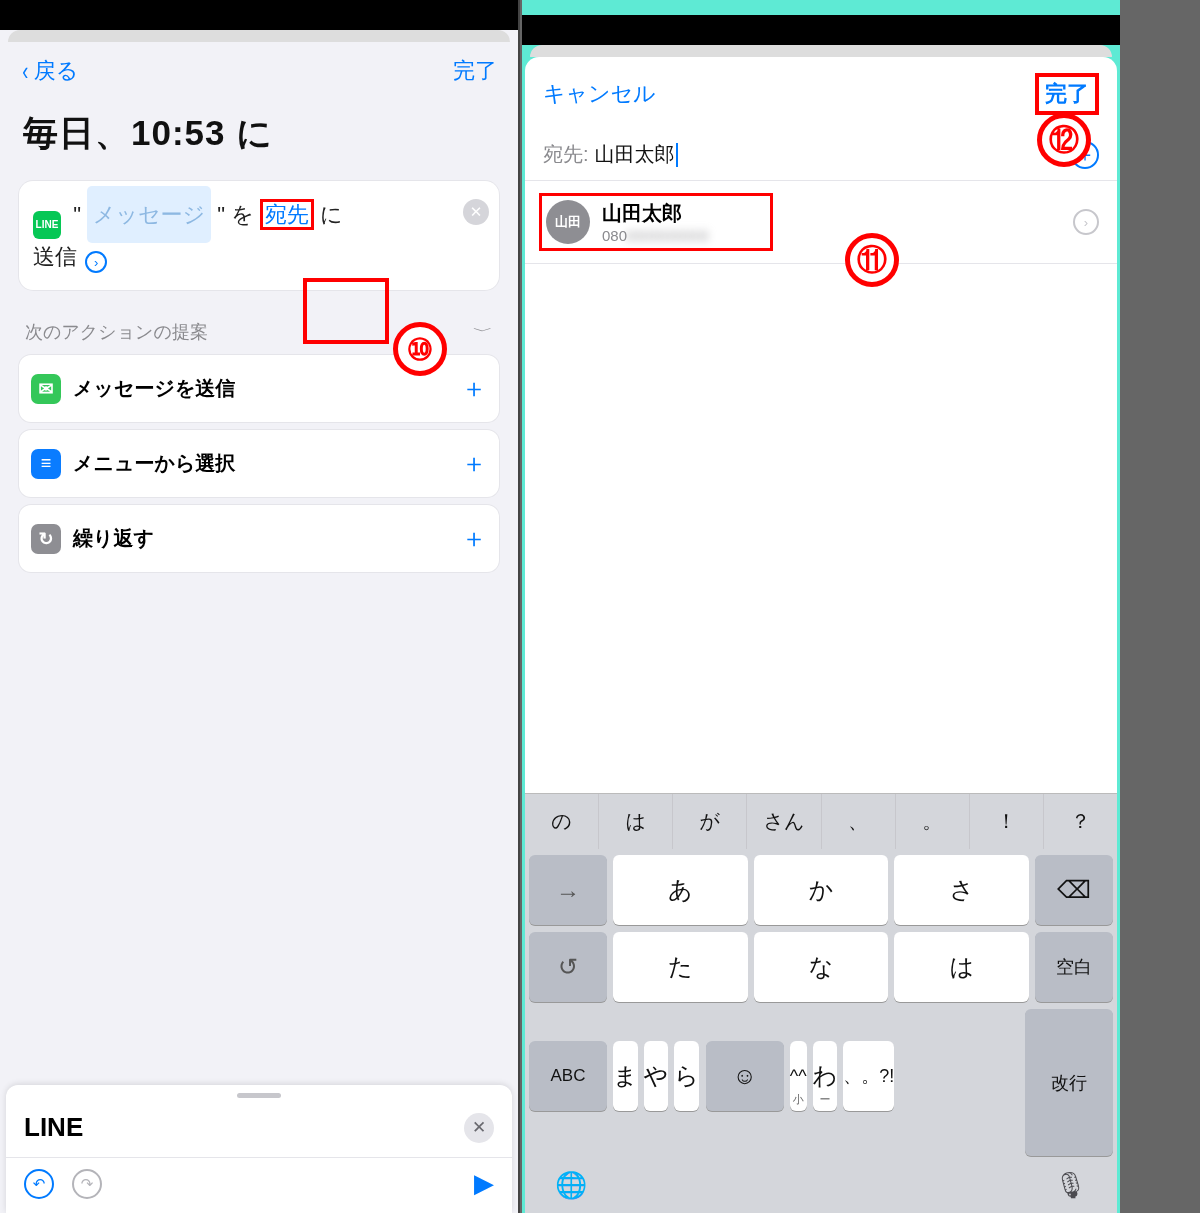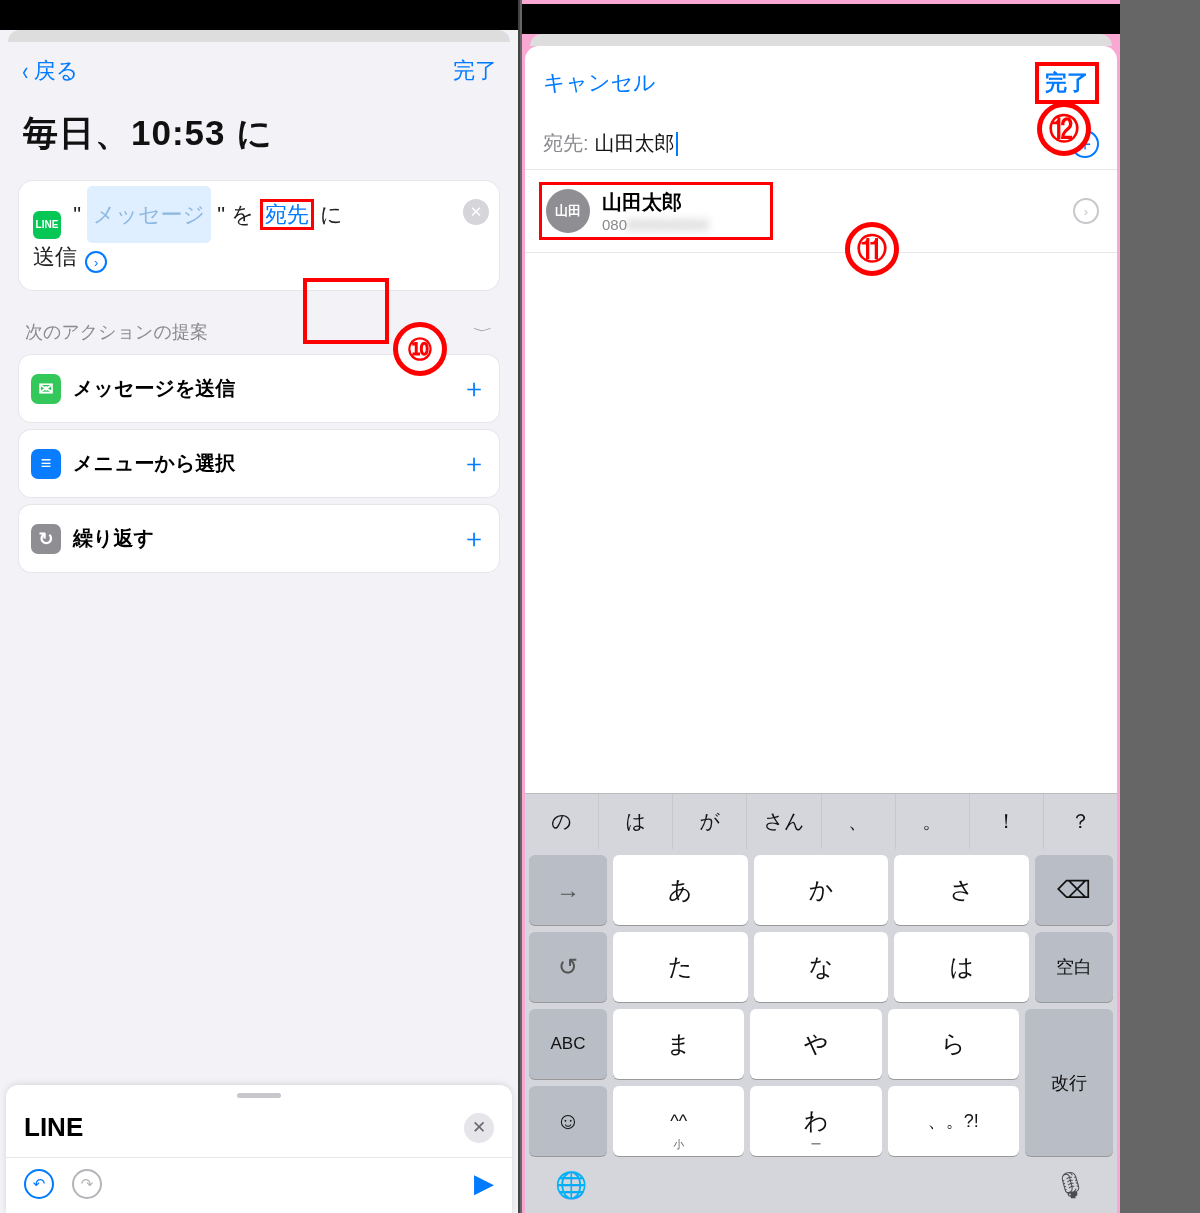--- a/index.html
+++ b/index.html
@@ -2,21 +2,21 @@
 <html><head>
 <meta charset="utf-8">
 <style>
   * { box-sizing: border-box; margin: 0; padding: 0; }
   html, body { width: 1200px; height: 1213px; font-family: -apple-system, "Helvetica Neue", Arial, "Hiragino Sans", "Hiragino Kaku Gothic ProN", Meiryo, sans-serif; }
   body { position: relative; background: #666; }
 
   
   .frame { position: absolute; top: 0; bottom: 0; background: #f2f2f7; overflow: hidden; }
   .left  { left: 0;   width: 520px; border-right: 2px solid #444; }
-  .right { left: 522px; width: 598px; padding-top:4px; background:#f9a8d4; }
+  .right { left: 522px; width: 598px; padding-top:15px; background:#5eead4; }
   .notch-bar { height: 30px; background: #000; width: 520px; position:relative; }
   .notch-bar.r { width: 598px; }
   .card-top { height: 12px; margin: 0 8px; border-radius: 12px 12px 0 0; background:#ddd; }
   
   
   .left .sheet { background:#f2f2f7; border-radius:14px 14px 0 0; margin:0 3px; height:calc(100% - 42px); position:relative; }
   .nav { display:flex; align-items:center; justify-content:space-between; padding:14px 18px 8px; }
   .nav .back { color:#007aff; font-size:22px; display:flex; align-items:center; gap:4px; }
   .nav .back .chev { font-size:26px; line-height:1; transform:scaleX(.7); }
   .nav .done { color:#007aff; font-size:22px; font-weight:500; }
@@ -77,21 +77,21 @@
 
   .keyboard { background:#d4d6db; padding:6px 4px 0; }
   .krow { display:flex; gap:6px; margin-bottom:7px; height:70px; }
   .key { flex:1; background:#fff; border-radius:6px; box-shadow:0 1px 0 #999; display:flex; align-items:center; justify-content:center; font-size:24px; color:#111; position:relative; }
   .key.func { background:#b9bdc6; color:#111; }
   .key.func.dim { color:#555; }
   .key small { position:absolute; bottom:4px; font-size:11px; color:#666; }
   .key.side { flex:0 0 78px; }
   .key.tall { height:147px; flex:0 0 88px; }
   .kwrap { display:flex; gap:6px; }
-  .kcenter { flex:1; display:flex; flex-direction:column; gap:7px; }
+  .kcenter { flex:1; display:flex; flex-direction:row; gap:7px;margin-top:32px; }
   .kbar { display:flex; justify-content:space-between; padding:14px 26px 12px; color:#4b4b50; font-size:26px; }
 
   
   .anno { position:absolute; width:54px; height:54px; border:5px solid #f00; border-radius:50%; background:#fff; color:#f00; font-size:30px; font-weight:800; display:flex; align-items:center; justify-content:center; z-index:100; }
   .red-box-ext { position:absolute; border:4px solid #f00; pointer-events:none; }
 </style>
 </head>
 <body>
 
 <div class="frame left">

